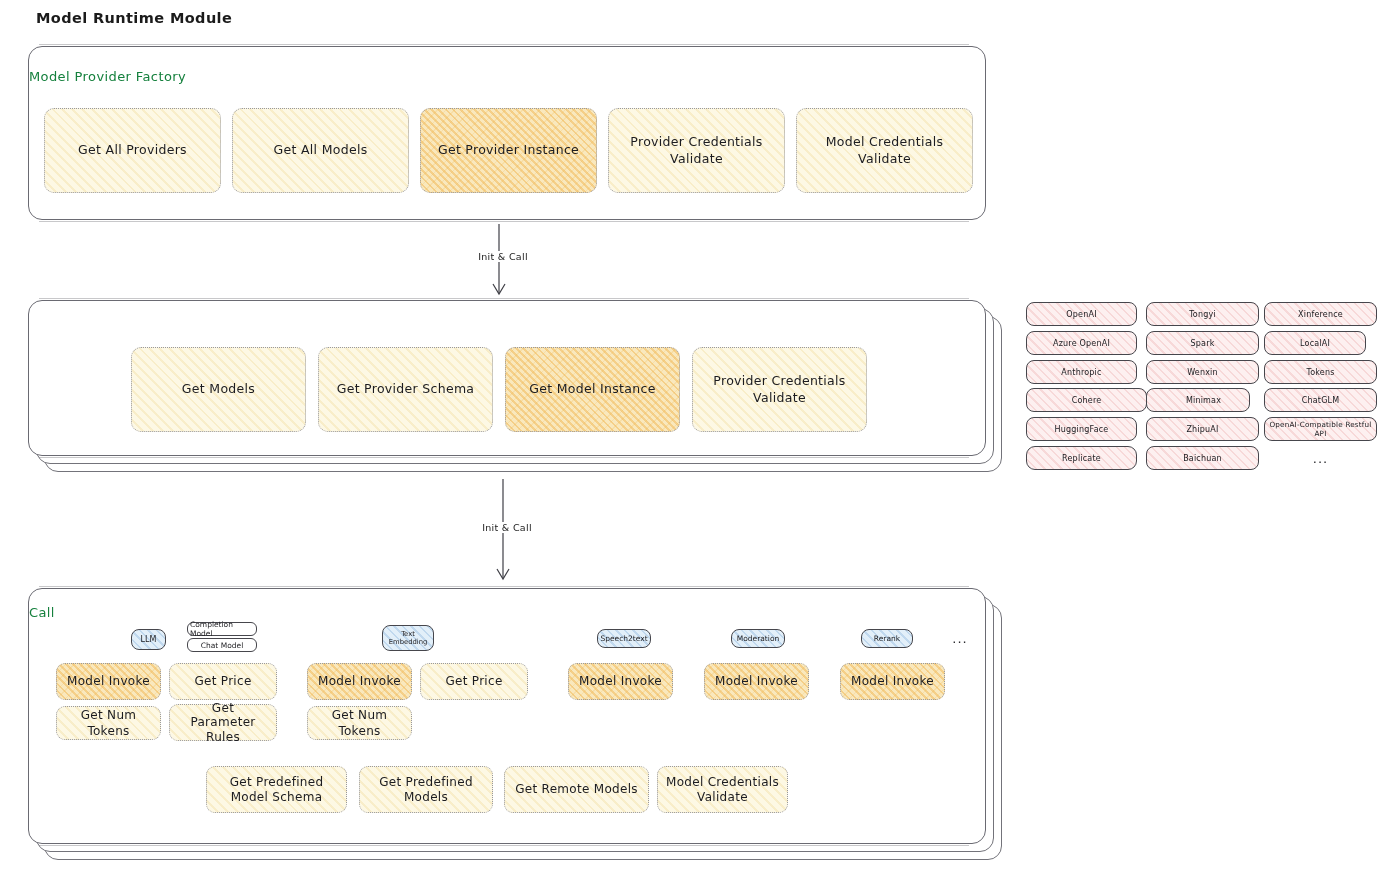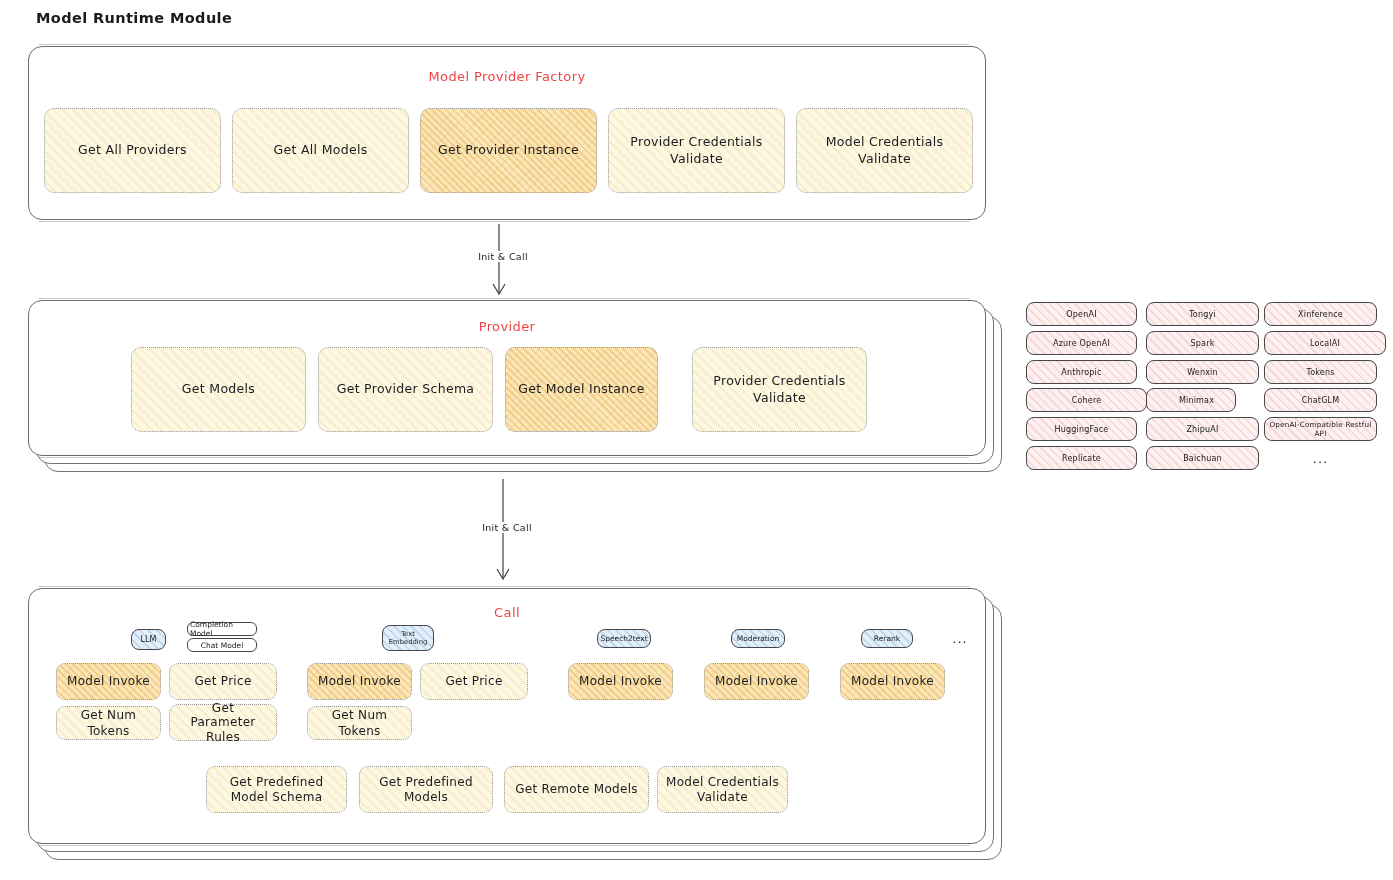--- a/index.html
+++ b/index.html
@@ -20,22 +20,22 @@
     content:"";position:absolute;left:10px;right:16px;height:0;
     border-top:1px solid rgba(110,110,115,.38);
   }
   .panel::before{top:-3px;}
   .panel::after{bottom:-3px;}
   .stack-layer{
     position:absolute;background:#fff;border:1.3px solid #73737a;border-radius:14px;
     box-sizing:border-box;
   }
   .panel-title{
-    position:absolute;left:0;right:0;text-align:center;font-size:13px;
-    letter-spacing:.4px;color:#ef4444;
+    position:absolute;left:0;right:0;text-align:left;font-size:13px;
+    letter-spacing:.4px;color:#15803d;
   }
   
   .ybox{
     position:absolute;box-sizing:border-box;
     border:1.4px dotted #98989e;border-radius:10px;
     display:flex;align-items:center;justify-content:center;text-align:center;
     font-size:12.5px;line-height:1.35;letter-spacing:.3px;padding:2px 8px;color:#1c1c20;
     background-color:#fdf8e4;
     background-image:repeating-linear-gradient(45deg,rgba(234,197,104,.22) 0 2px,transparent 2px 7px);
   }
@@ -98,48 +98,47 @@
 
   <svg class="arrow" style="left:489px;top:224px;" width="20" height="72" viewBox="0 0 20 72">
     <line x1="10" y1="0" x2="10" y2="69" stroke="#3f3f46" stroke-width="1.2"></line>
     <polyline points="4,60 10,70 16,60" fill="none" stroke="#3f3f46" stroke-width="1.2"></polyline>
   </svg>
   <div class="arrow-label" style="left:470px;top:251px;width:58px;">Init &amp; Call</div>
 
   <div class="stack-layer" style="left:44px;top:316px;width:958px;height:156px;"></div>
   <div class="stack-layer" style="left:36px;top:308px;width:958px;height:156px;"></div>
   <div class="panel" style="left:28px;top:300px;width:958px;height:156px;">
-    <div class="panel-title" style="top:18px;">Provider</div>
     <div class="ybox" style="left:102px;top:46px;width:175px;height:85px;">Get Models</div>
     <div class="ybox" style="left:289px;top:46px;width:175px;height:85px;">Get Provider Schema</div>
-    <div class="ybox hl" style="left:476px;top:46px;width:153px;height:85px;">Get Model Instance</div>
+    <div class="ybox hl" style="left:476px;top:46px;width:175px;height:85px;">Get Model Instance</div>
     <div class="ybox" style="left:663px;top:46px;width:175px;height:85px;">Provider Credentials Validate</div>
   </div>
 
   <div class="pill" style="left:1026px;top:302px;width:111px;">OpenAI</div>
   <div class="pill" style="left:1146px;top:302px;width:113px;">Tongyi</div>
   <div class="pill" style="left:1264px;top:302px;width:113px;">Xinference</div>
 
   <div class="pill" style="left:1026px;top:331px;width:111px;">Azure OpenAI</div>
   <div class="pill" style="left:1146px;top:331px;width:113px;">Spark</div>
-  <div class="pill" style="left:1264px;top:331px;width:122px;">LocalAI</div>
+  <div class="pill" style="left:1264px;top:331px;width:102px;">LocalAI</div>
 
   <div class="pill" style="left:1026px;top:360px;width:111px;">Anthropic</div>
   <div class="pill" style="left:1146px;top:360px;width:113px;">Wenxin</div>
   <div class="pill" style="left:1264px;top:360px;width:113px;">Tokens</div>
 
   <div class="pill" style="left:1026px;top:388px;width:121px;">Cohere</div>
-  <div class="pill" style="left:1146px;top:388px;width:90px;padding-left:14px;">Minimax</div>
+  <div class="pill" style="left:1146px;top:388px;width:104px;padding-left:14px;">Minimax</div>
   <div class="pill" style="left:1264px;top:388px;width:113px;">ChatGLM</div>
 
   <div class="pill" style="left:1026px;top:417px;width:111px;">HuggingFace</div>
   <div class="pill" style="left:1146px;top:417px;width:113px;">ZhipuAI</div>
   <div class="pill tiny" style="left:1264px;top:417px;width:113px;">OpenAI-Compatible Restful API</div>
 
-  <div class="pill" style="left:1026px;top:446px;width:111px;">Replicate</div>
+  <div class="pill" style="left:1026px;top:446px;width:111px;border-radius:9px;">Replicate</div>
   <div class="pill" style="left:1146px;top:446px;width:113px;">Baichuan</div>
   <div class="ellipsis-cell" style="left:1264px;top:446px;width:113px;height:24px;">...</div>
 
   <svg class="arrow" style="left:493px;top:479px;" width="20" height="102" viewBox="0 0 20 102">
     <line x1="10" y1="0" x2="10" y2="99" stroke="#3f3f46" stroke-width="1.2"></line>
     <polyline points="4,90 10,100 16,90" fill="none" stroke="#3f3f46" stroke-width="1.2"></polyline>
   </svg>
   <div class="arrow-label" style="left:474px;top:522px;width:58px;">Init &amp; Call</div>
 
   <div class="stack-layer" style="left:44px;top:604px;width:958px;height:256px;"></div>

